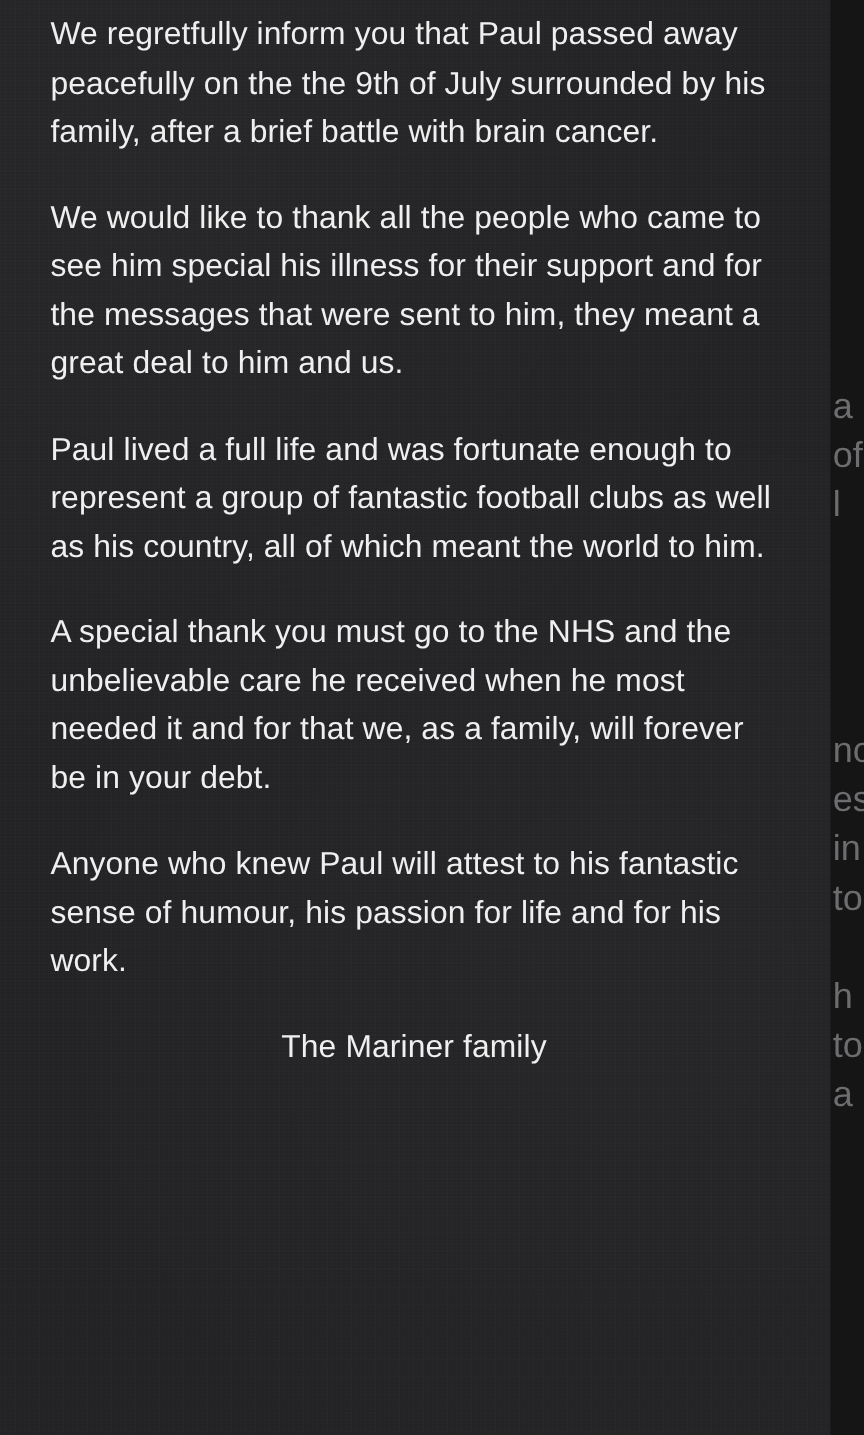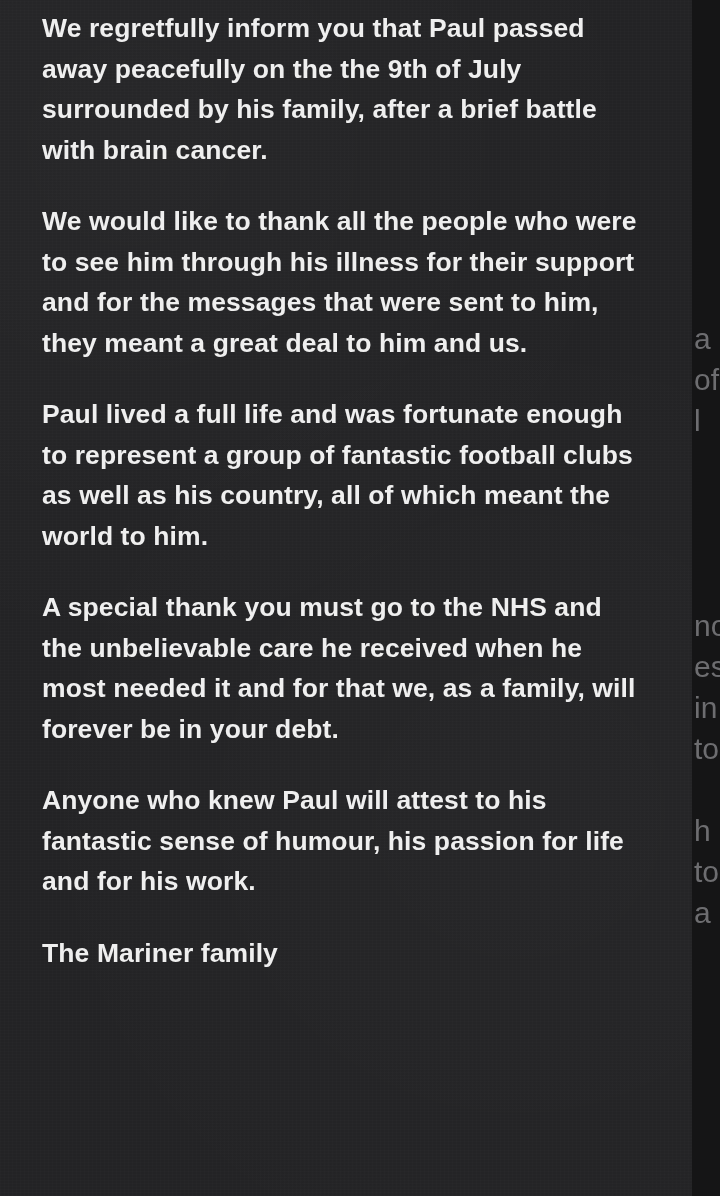--- a/index.html
+++ b/index.html
@@ -68,25 +68,26 @@
     width: 692px;
   }
 
   .paragraph {
     color: #efefef;
     font-size: 26.5px;
     line-height: 40.5px;
     letter-spacing: 0.1px;
     margin: 0 0 31px 0;
     font-family: "Liberation Sans", sans-serif;
-    font-weight: 700;
+    font-weight: 400;
     text-rendering: optimizeLegibility;
   }
   .paragraph:last-child {
     margin-bottom: 0;
+    text-align: center;
   }
   .signature {
     margin-bottom: 0;
   }
 </style>
 </head>
 <body>
 
 <div id="statement-card">
 
@@ -103,20 +104,20 @@
 in
 to
 
 h
 to
 a</div>
   </div>
 
   <div id="statement-body">
     <p class="paragraph">We regretfully inform you that Paul passed away peacefully on the the 9th of July surrounded by his family, after a brief battle with brain cancer.</p>
-    <p class="paragraph">We would like to thank all the people who were to see him through his illness for their support and for the messages that were sent to him, they meant a great deal to him and us.</p>
+    <p class="paragraph">We would like to thank all the people who came to see him special his illness for their support and for the messages that were sent to him, they meant a great deal to him and us.</p>
     <p class="paragraph">Paul lived a full life and was fortunate enough to represent a group of fantastic football clubs as well as his country, all of which meant the world to him.</p>
     <p class="paragraph">A special thank you must go to the NHS and the unbelievable care he received when he most needed it and for that we, as a family, will forever be in your debt.</p>
     <p class="paragraph">Anyone who knew Paul will attest to his fantastic sense of humour, his passion for life and for his work.</p>
     <p class="paragraph signature">The Mariner family</p>
   </div>
 
 </div>
 
 </body></html>

